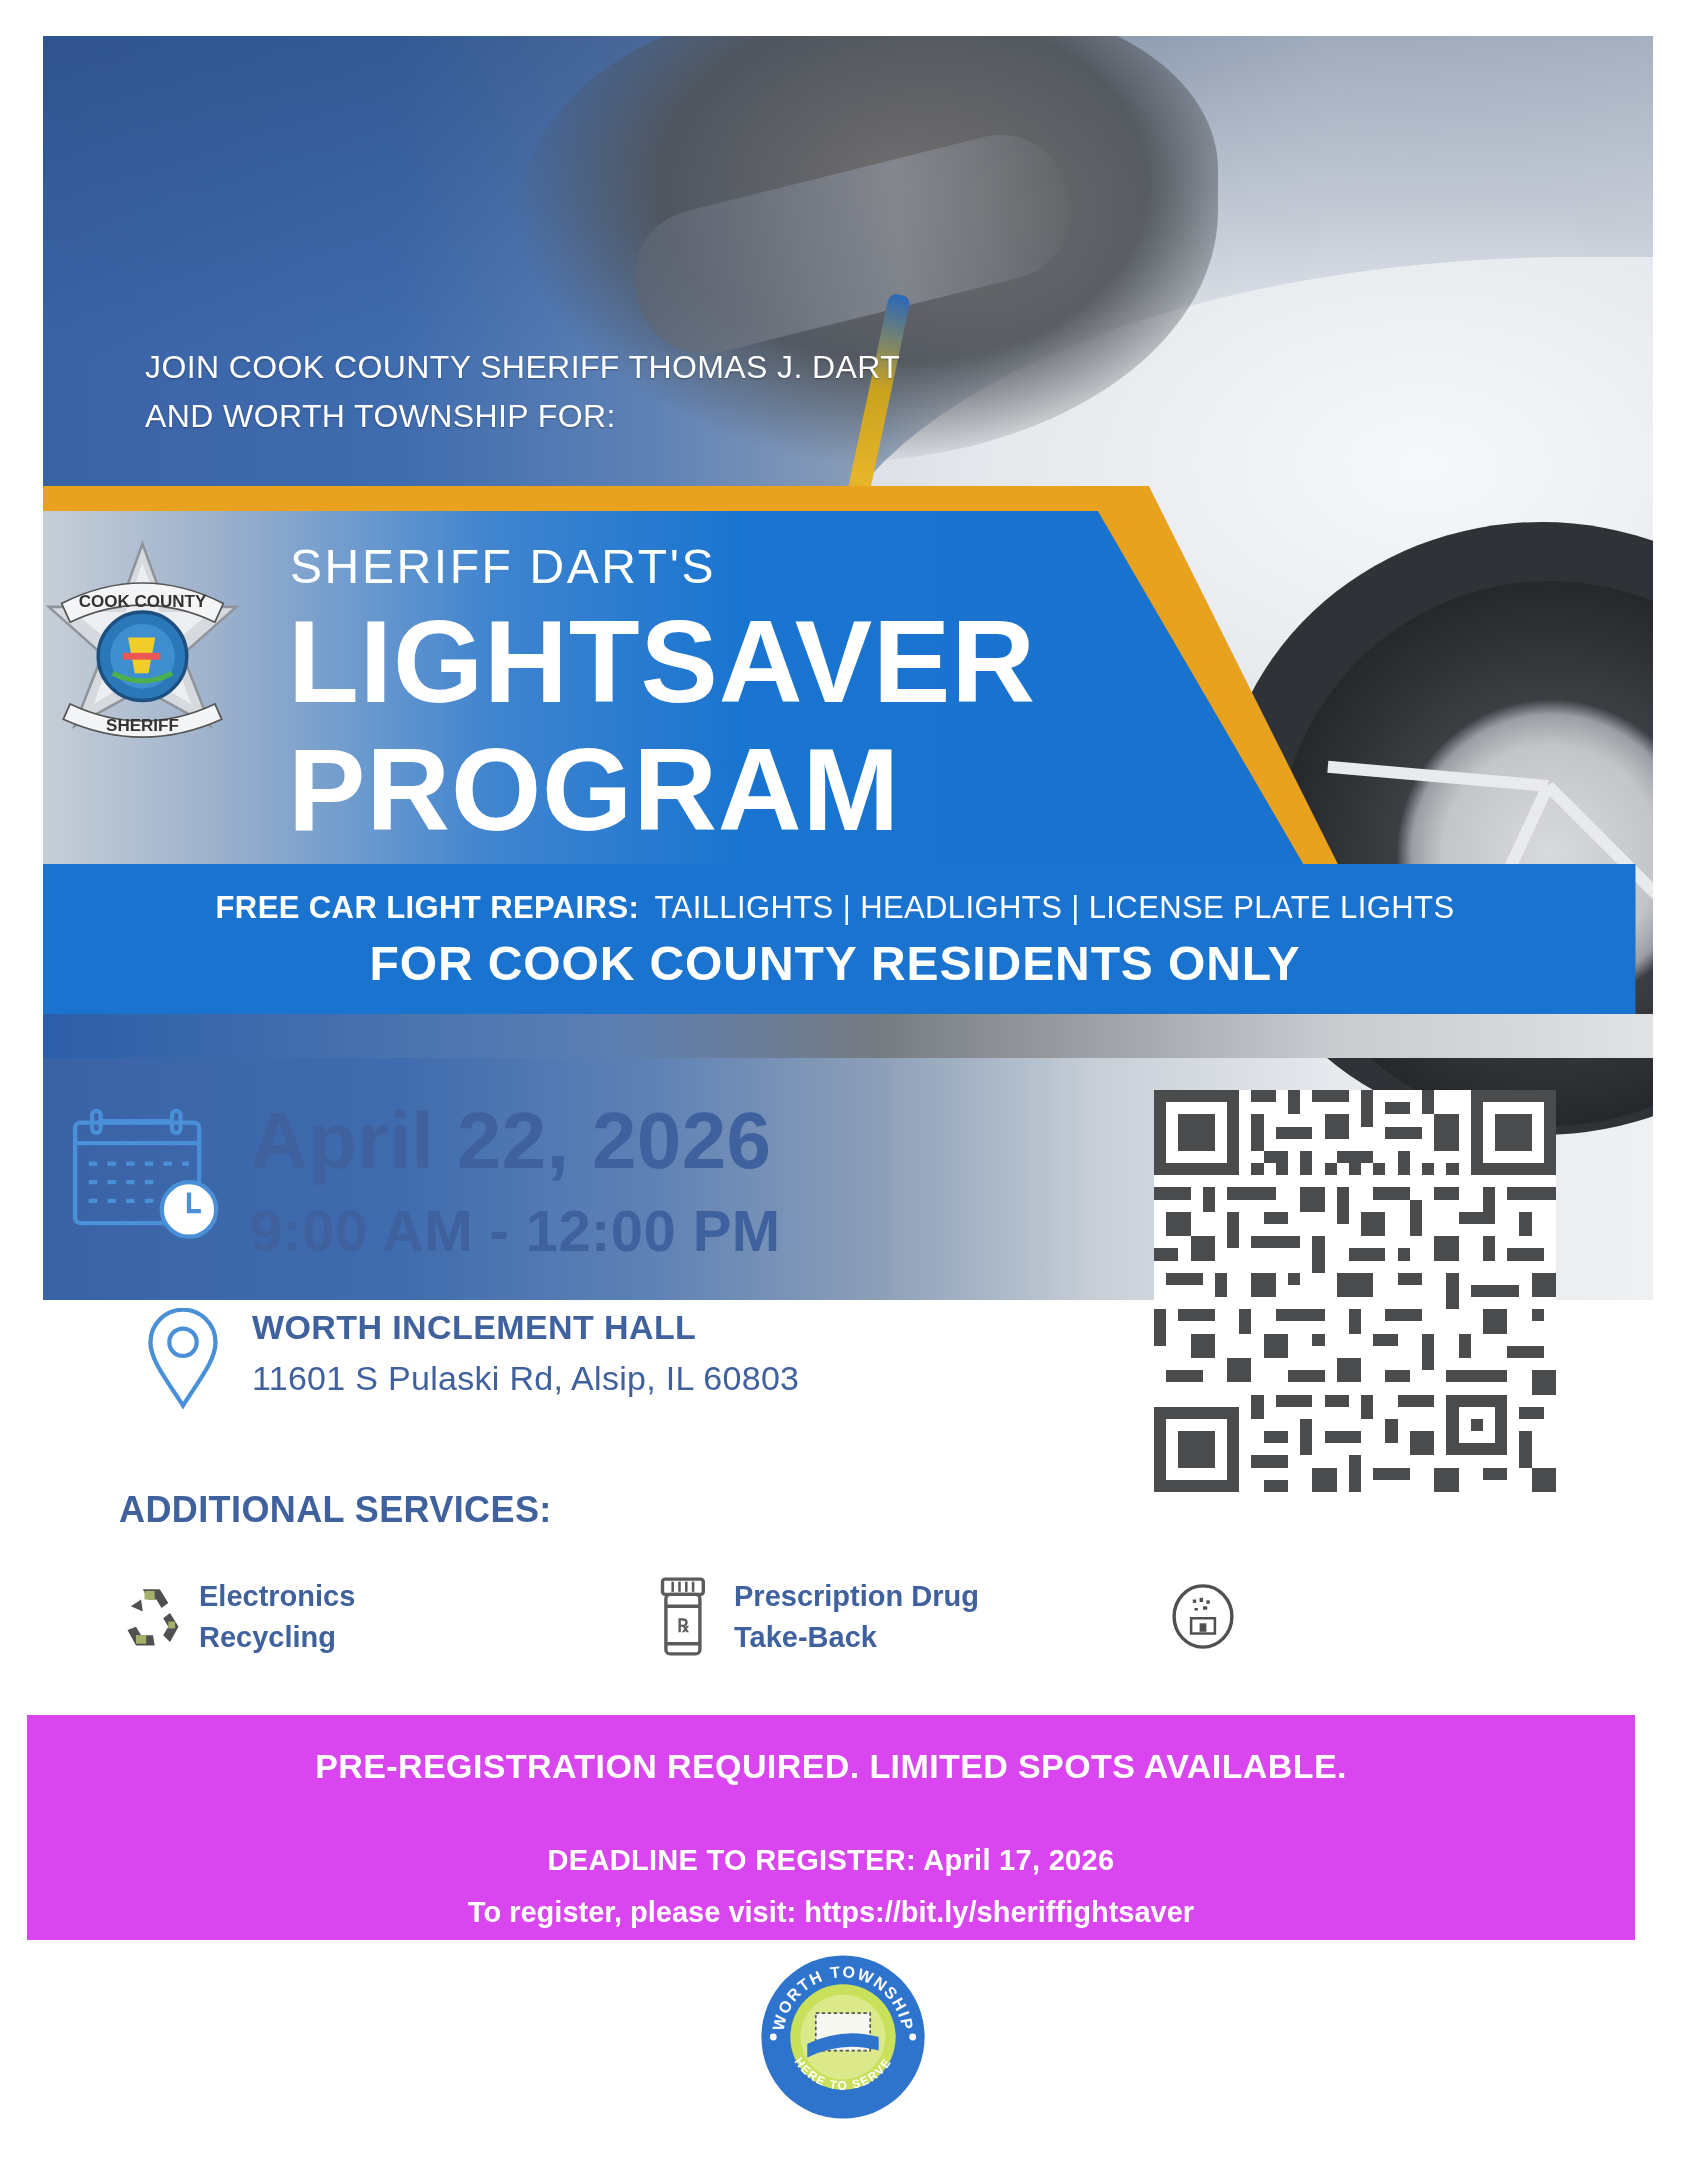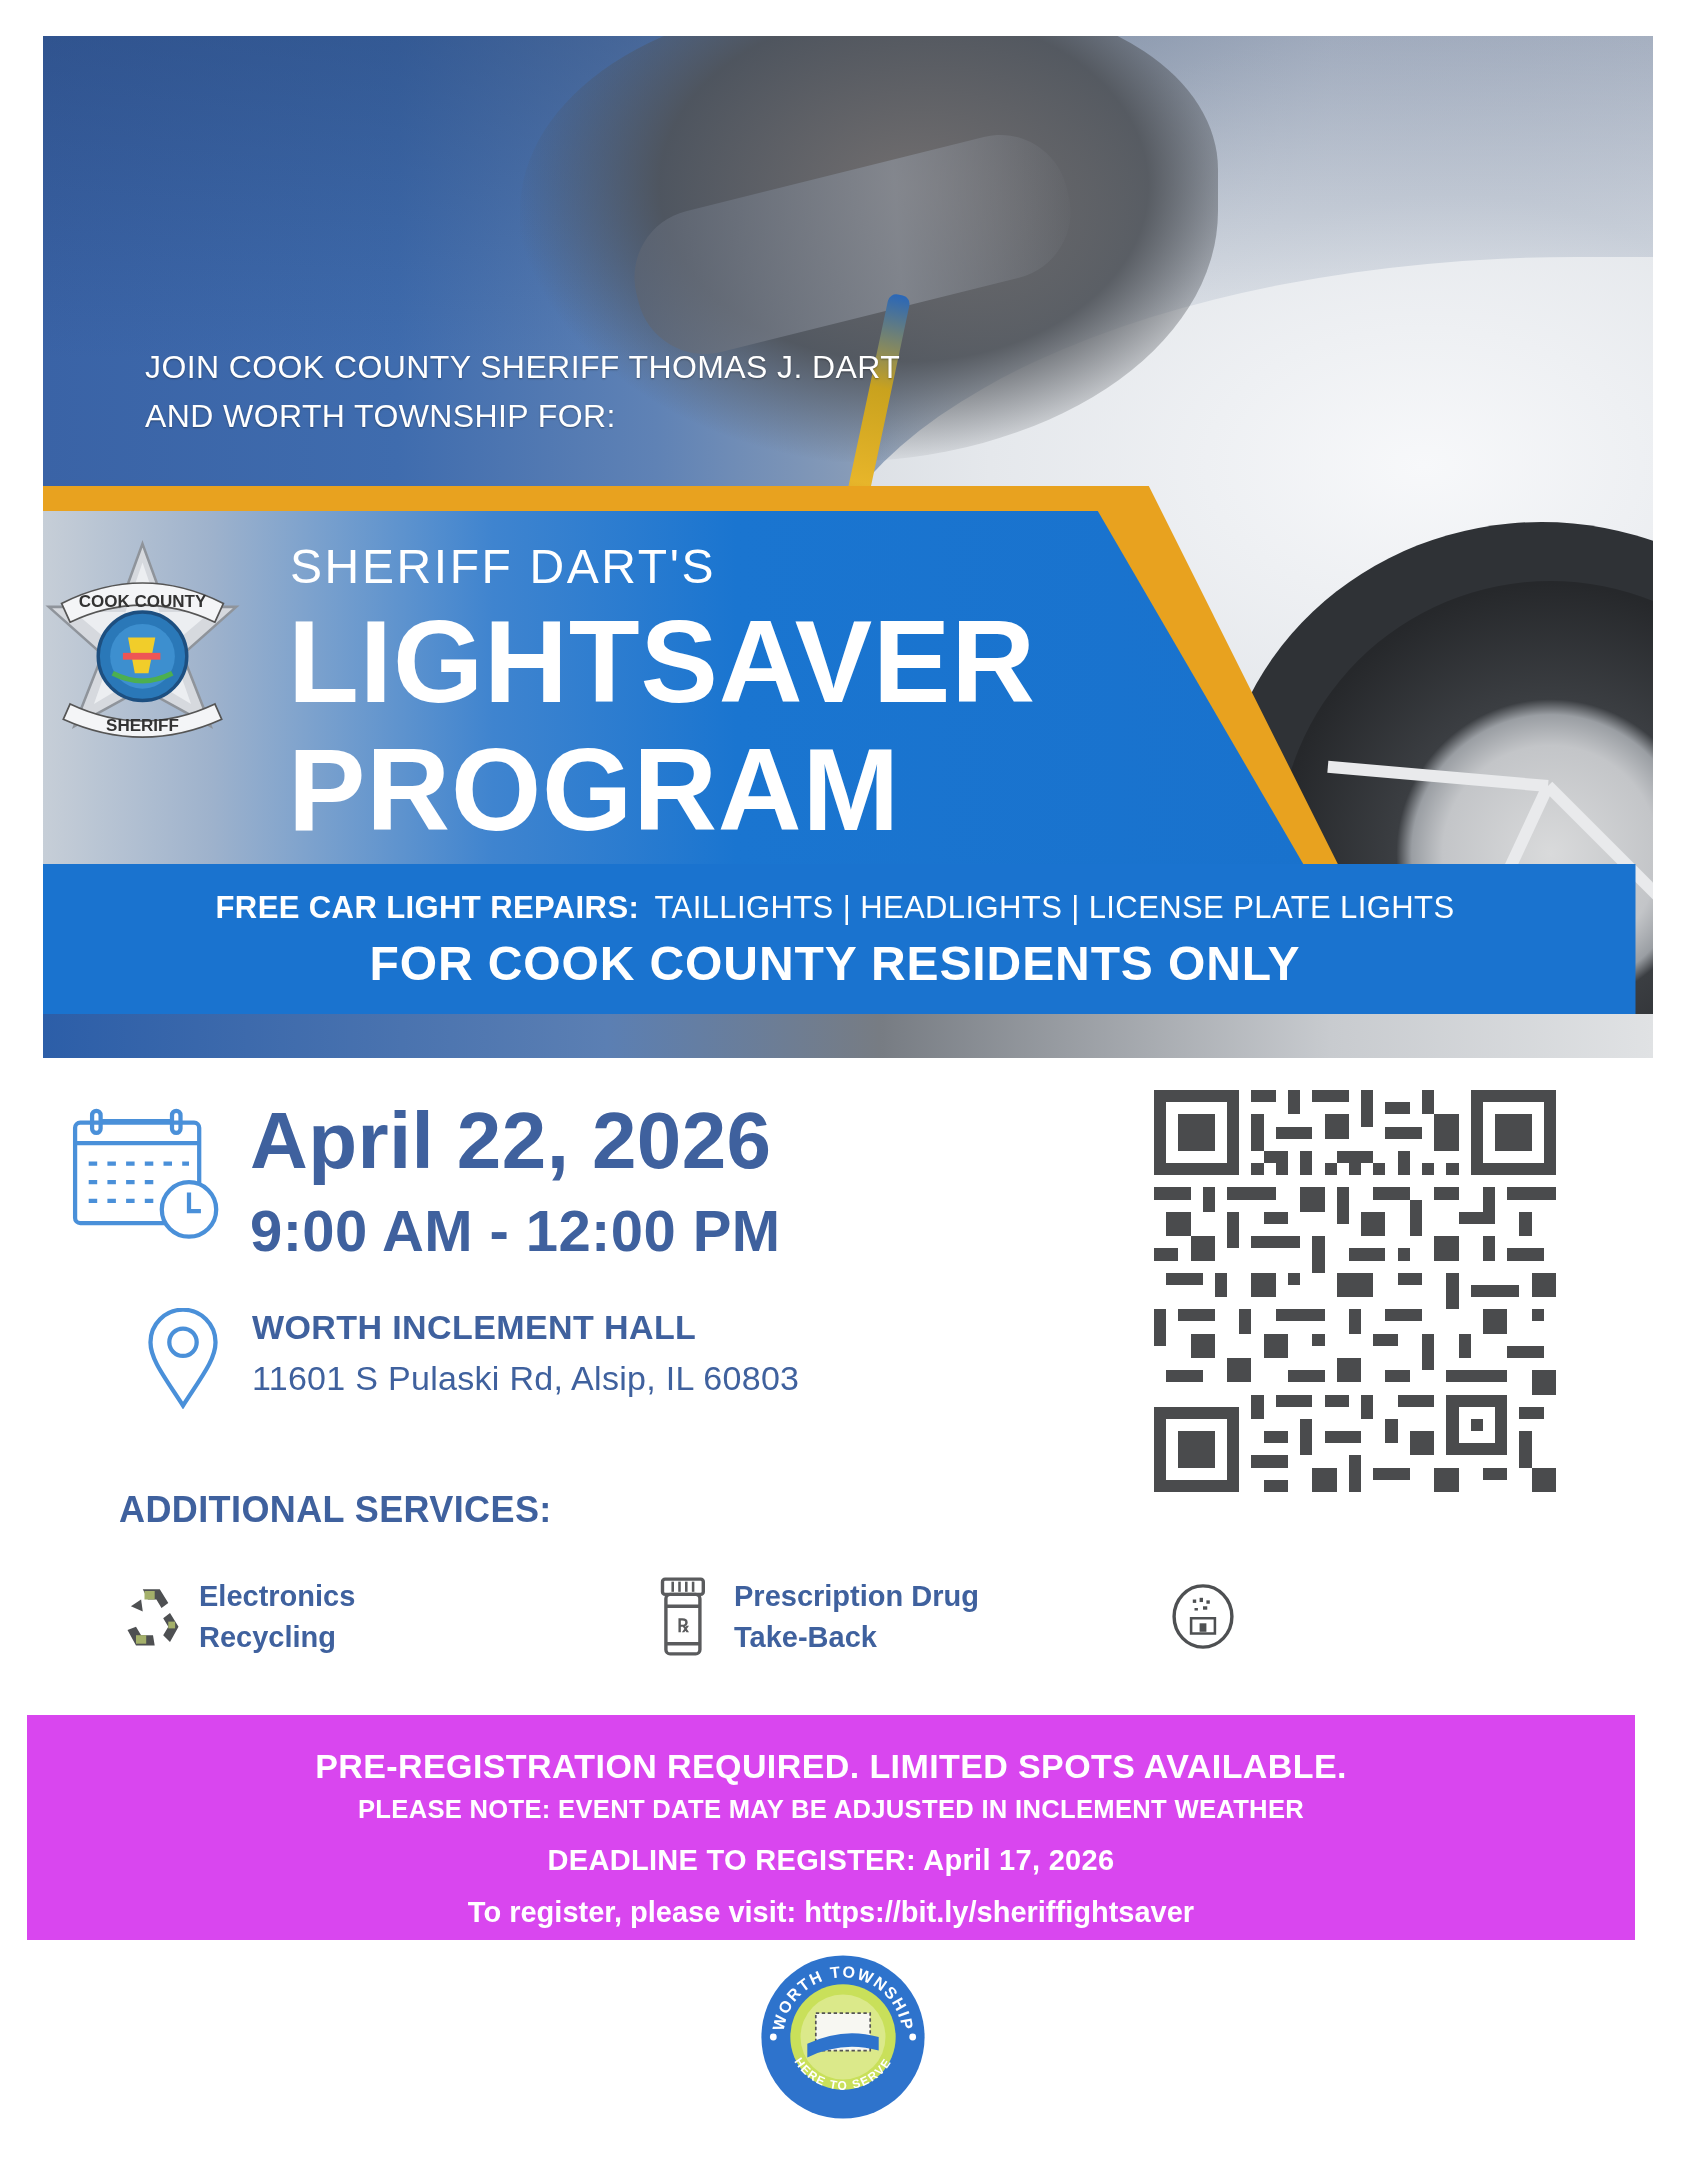--- a/index.html
+++ b/index.html
@@ -1,21 +1,21 @@
 <!DOCTYPE html>
 <html style="font-size:13.6px"><head>
 <meta charset="utf-8">
 <style>
   * { box-sizing: border-box; margin: 0; padding: 0; }
   html, body { width: 1685px; height: 2181px; background: #ffffff; overflow: hidden; }
   body { position: relative; font-family: "Liberation Sans", "DejaVu Sans", sans-serif; }
 
   
   .hero {
-    position: absolute; left: 43px; top: 36px; width: 1610px; height: 1022px;
+    position: absolute; left: 43px; top: 36px; width: 1610px; height: 1264px;
     overflow: hidden;
     background:
       radial-gradient(ellipse 767px 596px at 1405px 426px, #f2f4f6 0%, #e1e5ea 45%, rgba(215,220,226,0) 75%),
       linear-gradient(90deg, #3a63a6 0%, #3f6cae 22%, #5f82b5 38%, #8d9fb8 52%, #c9d0d8 66%, #e6e9ed 80%, #eef0f2 100%);
   }
   .hero-shade-top {
     position: absolute; left: 0; top: 0; width: 100%; height: 324px;
     background: linear-gradient(180deg, rgba(30,55,100,0.35), rgba(30,55,100,0));
   }
   
@@ -398,21 +398,20 @@
       <rect x="30" y="40" width="4" height="3"></rect>
         <rect x="40" y="38" width="5" height="4"></rect>
       <path d="M26,52 L54,52 L54,70 L26,70 Z" fill="none" stroke="#4e5052" stroke-width="3"></path>
       <rect x="36" y="58" width="8" height="10"></rect>
     </g>
   </svg>
 </div>
 
 <div class="reg">
   <div class="reg-1">PRE-REGISTRATION REQUIRED. LIMITED SPOTS AVAILABLE.</div>
-  <div class="reg-2">PLEASE NOTE: EVENT DATE MAY BE ADJUSTED IN INCLEMENT WEATHER</div>
   <div class="reg-3">DEADLINE TO REGISTER: April 17, 2026</div>
   <div class="reg-4">To register, please visit: https://bit.ly/sheriffightsaver</div>
 </div>
 
 <svg class="seal" viewBox="0 0 200 200">
   <defs>
     <path id="sealTop" d="M30,100 A70,70 0 0 1 170,100"></path>
     <path id="sealBot" d="M36,112 A66,66 0 0 0 164,112"></path>
   </defs>
   <circle cx="100" cy="100" r="96" fill="#2e73cc"></circle>

